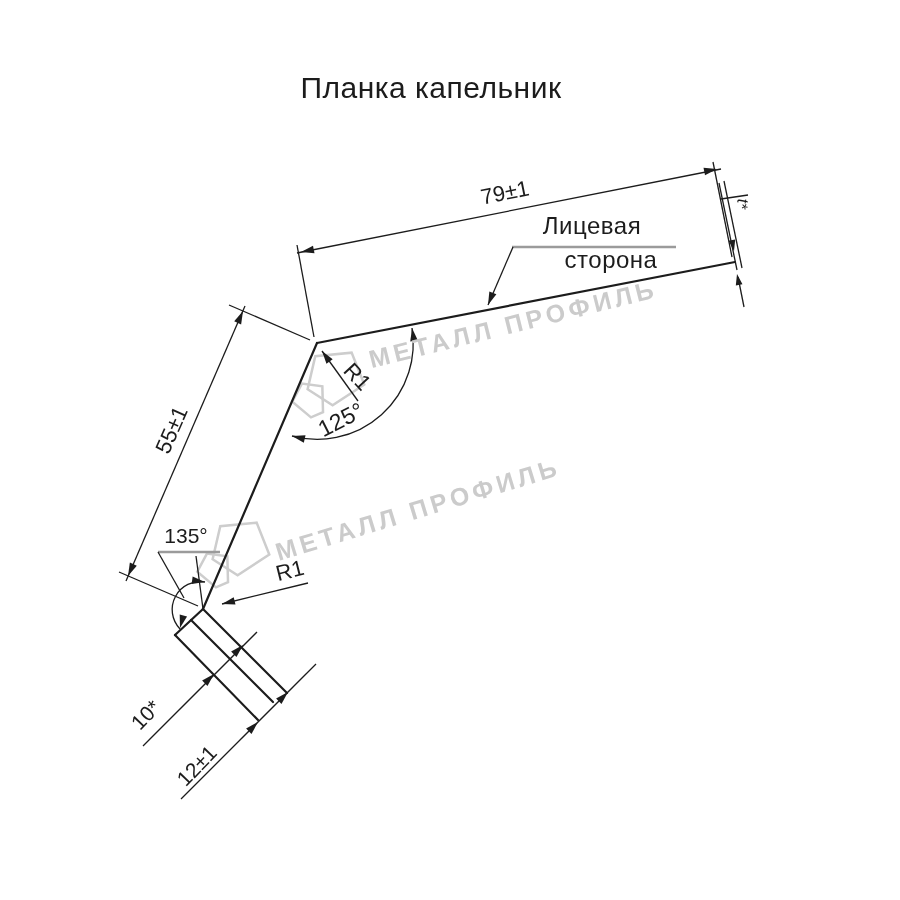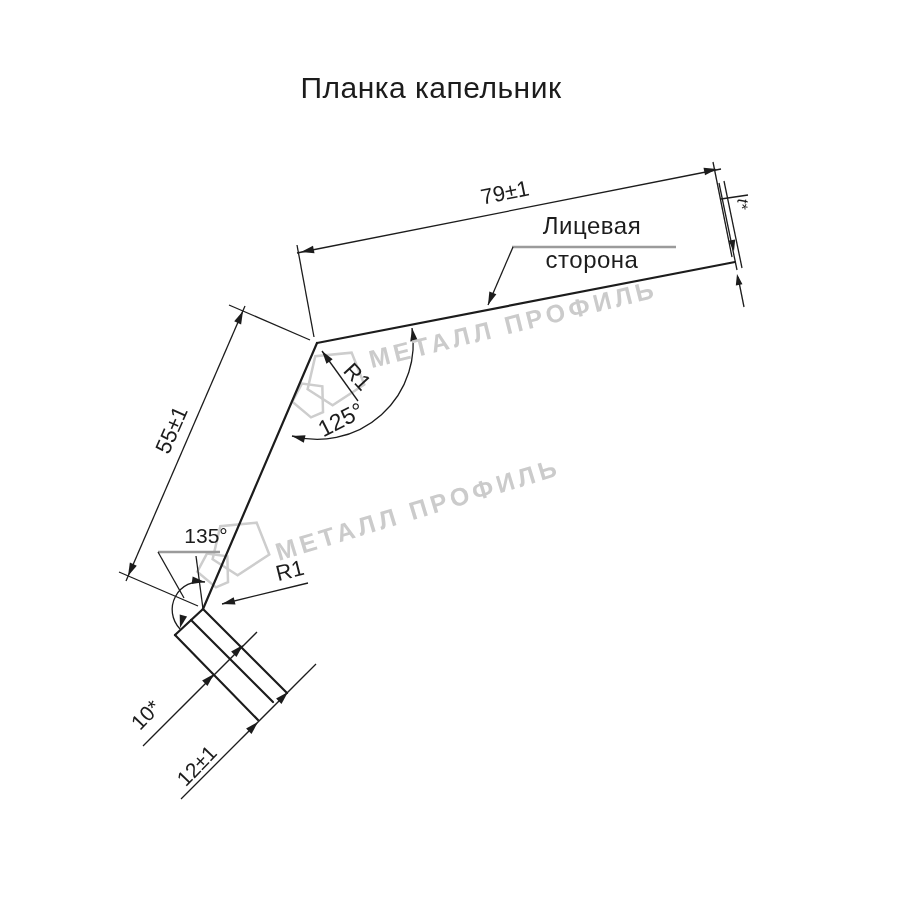--- a/index.html
+++ b/index.html
@@ -98,28 +98,28 @@
   <div class="wm" style="left:272px;top:539px;transform:rotate(-17deg);">МЕТАЛЛ ПРОФИЛЬ</div>
 
   <div class="title">Планка капельник</div>
 
   <div class="lbl dim" style="left:505px;top:193px;transform:translate(-50%,-50%) rotate(-11.5deg);">79±1</div>
 
   <div class="lbl dim" style="left:172px;top:430px;transform:translate(-50%,-50%) rotate(-66deg);">55±1</div>
 
   <div class="lbl ang" style="left:341px;top:420px;transform:translate(-50%,-50%) rotate(-27deg);font-size:23px;">125°</div>
 
-  <div class="lbl ang" style="left:206px;top:536px;font-size:21px;">135°</div>
+  <div class="lbl ang" style="left:186px;top:536px;font-size:21px;">135°</div>
 
   <div class="lbl dim" style="left:357px;top:377px;transform:translate(-50%,-50%) rotate(47deg);">R1</div>
 
   <div class="lbl dim" style="left:290px;top:571px;transform:translate(-50%,-50%) rotate(-14deg);">R1</div>
 
   <div class="lbl dim" style="left:146px;top:715px;transform:translate(-50%,-50%) rotate(-46deg);font-size:21px;">10*</div>
 
   <div class="lbl dim" style="left:197px;top:766px;transform:translate(-50%,-50%) rotate(-46deg);font-size:21px;">12±1</div>
 
   <div class="lbl" style="left:742px;top:204px;transform:translate(-50%,-50%) rotate(100deg);font-size:16px;">t*</div>
 
   <div class="lbl face" style="left:592px;top:226px;">Лицевая</div>
-  <div class="lbl face" style="left:592px;top:260px;">сторона</div>
+  <div class="lbl face" style="left:611px;top:260px;">сторона</div>
 
 </div>
 
 </body></html>

